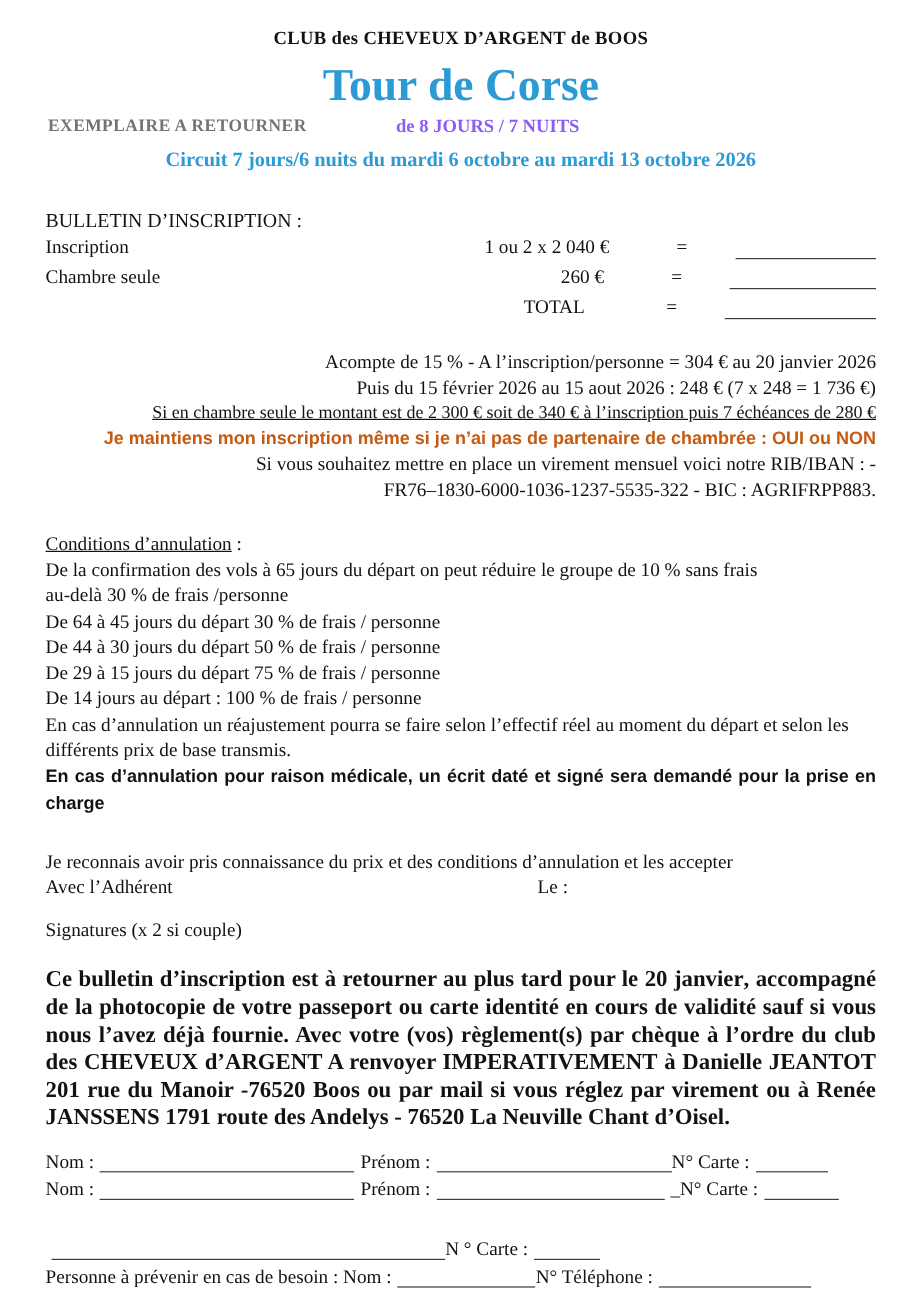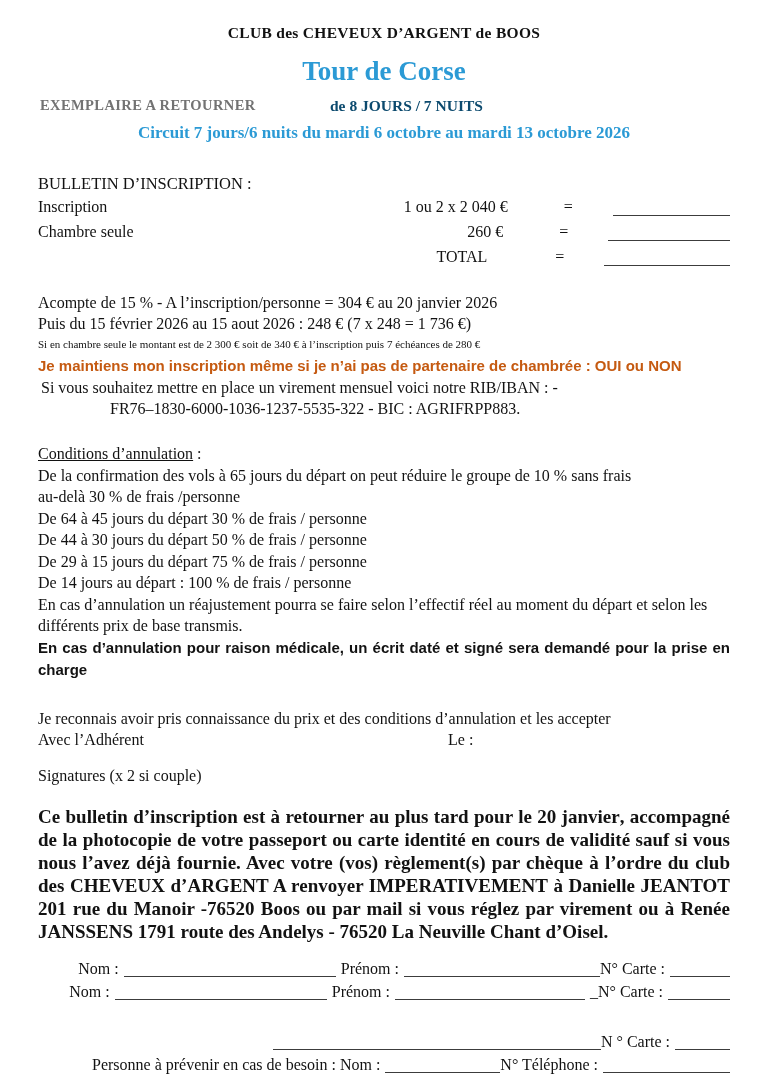--- a/index.html
+++ b/index.html
@@ -7,38 +7,38 @@
   body {
     width:768px; height:1086px; margin:0 auto;
     font-family:"Liberation Serif","DejaVu Serif",serif;
     color:#121212; font-size:16px; line-height:21px;
     overflow:hidden;
   }
   .page { padding:16px 38px 2px 38px; width:768px; height:1086px; }
 
   
   .club { text-align:center; font-weight:bold; font-size:15.5px; letter-spacing:.3px; margin-top:6px; }
-  .title { text-align:center; font-weight:bold; font-size:27px; line-height:34px; margin-top:11px; }
+  .title { text-align:center; font-weight:bold; font-size:38px; line-height:34px; margin-top:11px; }
   .subrow { position:relative; height:21px; margin-top:7px; font-weight:bold; }
   .exemplaire { position:absolute; left:2px; top:0; font-size:14.5px; letter-spacing:.4px; }
   .duree { position:absolute; left:292px; top:0; font-size:15.5px; }
   .circuit { text-align:center; font-weight:bold; font-size:17px; margin-top:6px; }
 
   
   .bulletin { font-size:16.5px; margin-top:30px; }
   .irow { display:flex; align-items:baseline; line-height:25px;gap:40px; }
   .ilabel { width:300px; }
   .iamount { width:158px; text-align:right;font-family:Liberation Serif, serif; }
   .iamount.total { padding-right:12px; }
   .ieq { margin-left:16px; }
   .uline { display:inline-block; border-bottom:1.2px solid #3c3c3c; height:14px; align-self:flex-end; margin-bottom:3px; }
 
   
-  .acompte { margin-top:23px; }
-  .small { font-size:11px; }
+  .acompte { margin-top:23px;text-align:right; }
+  .small { font-size:15px;text-decoration:underline; }
   .orange {
     font-family:"Liberation Sans","DejaVu Sans",sans-serif;
     font-weight:bold; font-size:15px; line-height:22px;
   }
   .virement { margin-left:3px; }
   .iban { margin-left:72px; }
 
   
   .conditions { margin-top:24px; line-height:21.5px; }
   .cond-title span.u-text { text-decoration:underline; }
@@ -51,35 +51,35 @@
   .reconnais { margin-top:27px; }
   .adh-row { position:relative; height:21px; }
   .le { position:absolute; left:410px; top:0; }
   .signatures { margin-top:15px; }
 
   
   .retour { margin-top:19px; font-size:19px; line-height:23px; text-align:justify;font-weight:bold; }
 
   
   .fields { margin-top:14px; }
-  .frow { display:flex; align-items:baseline; line-height:23px; white-space:nowrap;justify-content:flex-end; }
+  .frow { display:flex; align-items:baseline; line-height:23px; white-space:nowrap; }
   .frow .gap { width:5px; flex:none; }
   .fields2 { margin-top:27px; }
   .fields2 .frow { line-height:23px; }
 </style>
 </head>
 <body>
 
 <div class="page">
 
   <div class="club">CLUB des CHEVEUX D’ARGENT de BOOS</div>
   <div class="title" style="color:#2B9AD5;">Tour de Corse</div>
   <div class="subrow">
     <span class="exemplaire" style="color:#737373;">EXEMPLAIRE  A RETOURNER</span>
-    <span class="duree" style="color:#0c4a6e;">de 8 JOURS / 7 NUITS</span>
+    <span class="duree" style="color:#8b5cf6;">de 8 JOURS / 7 NUITS</span>
   </div>
   <div class="circuit" style="color:#2B9AD5;">Circuit 7 jours/6 nuits du mardi 6 octobre au mardi 13 octobre 2026</div>
 
   <div class="bulletin">BULLETIN D’INSCRIPTION :</div>
 
   <div class="irow">
     <span class="ilabel">Inscription</span>
     <span class="iamount">1 ou 2 x 2 040 €</span>
     <span class="ieq">=</span>
     <span class="uline" style="width:125px;"></span>

